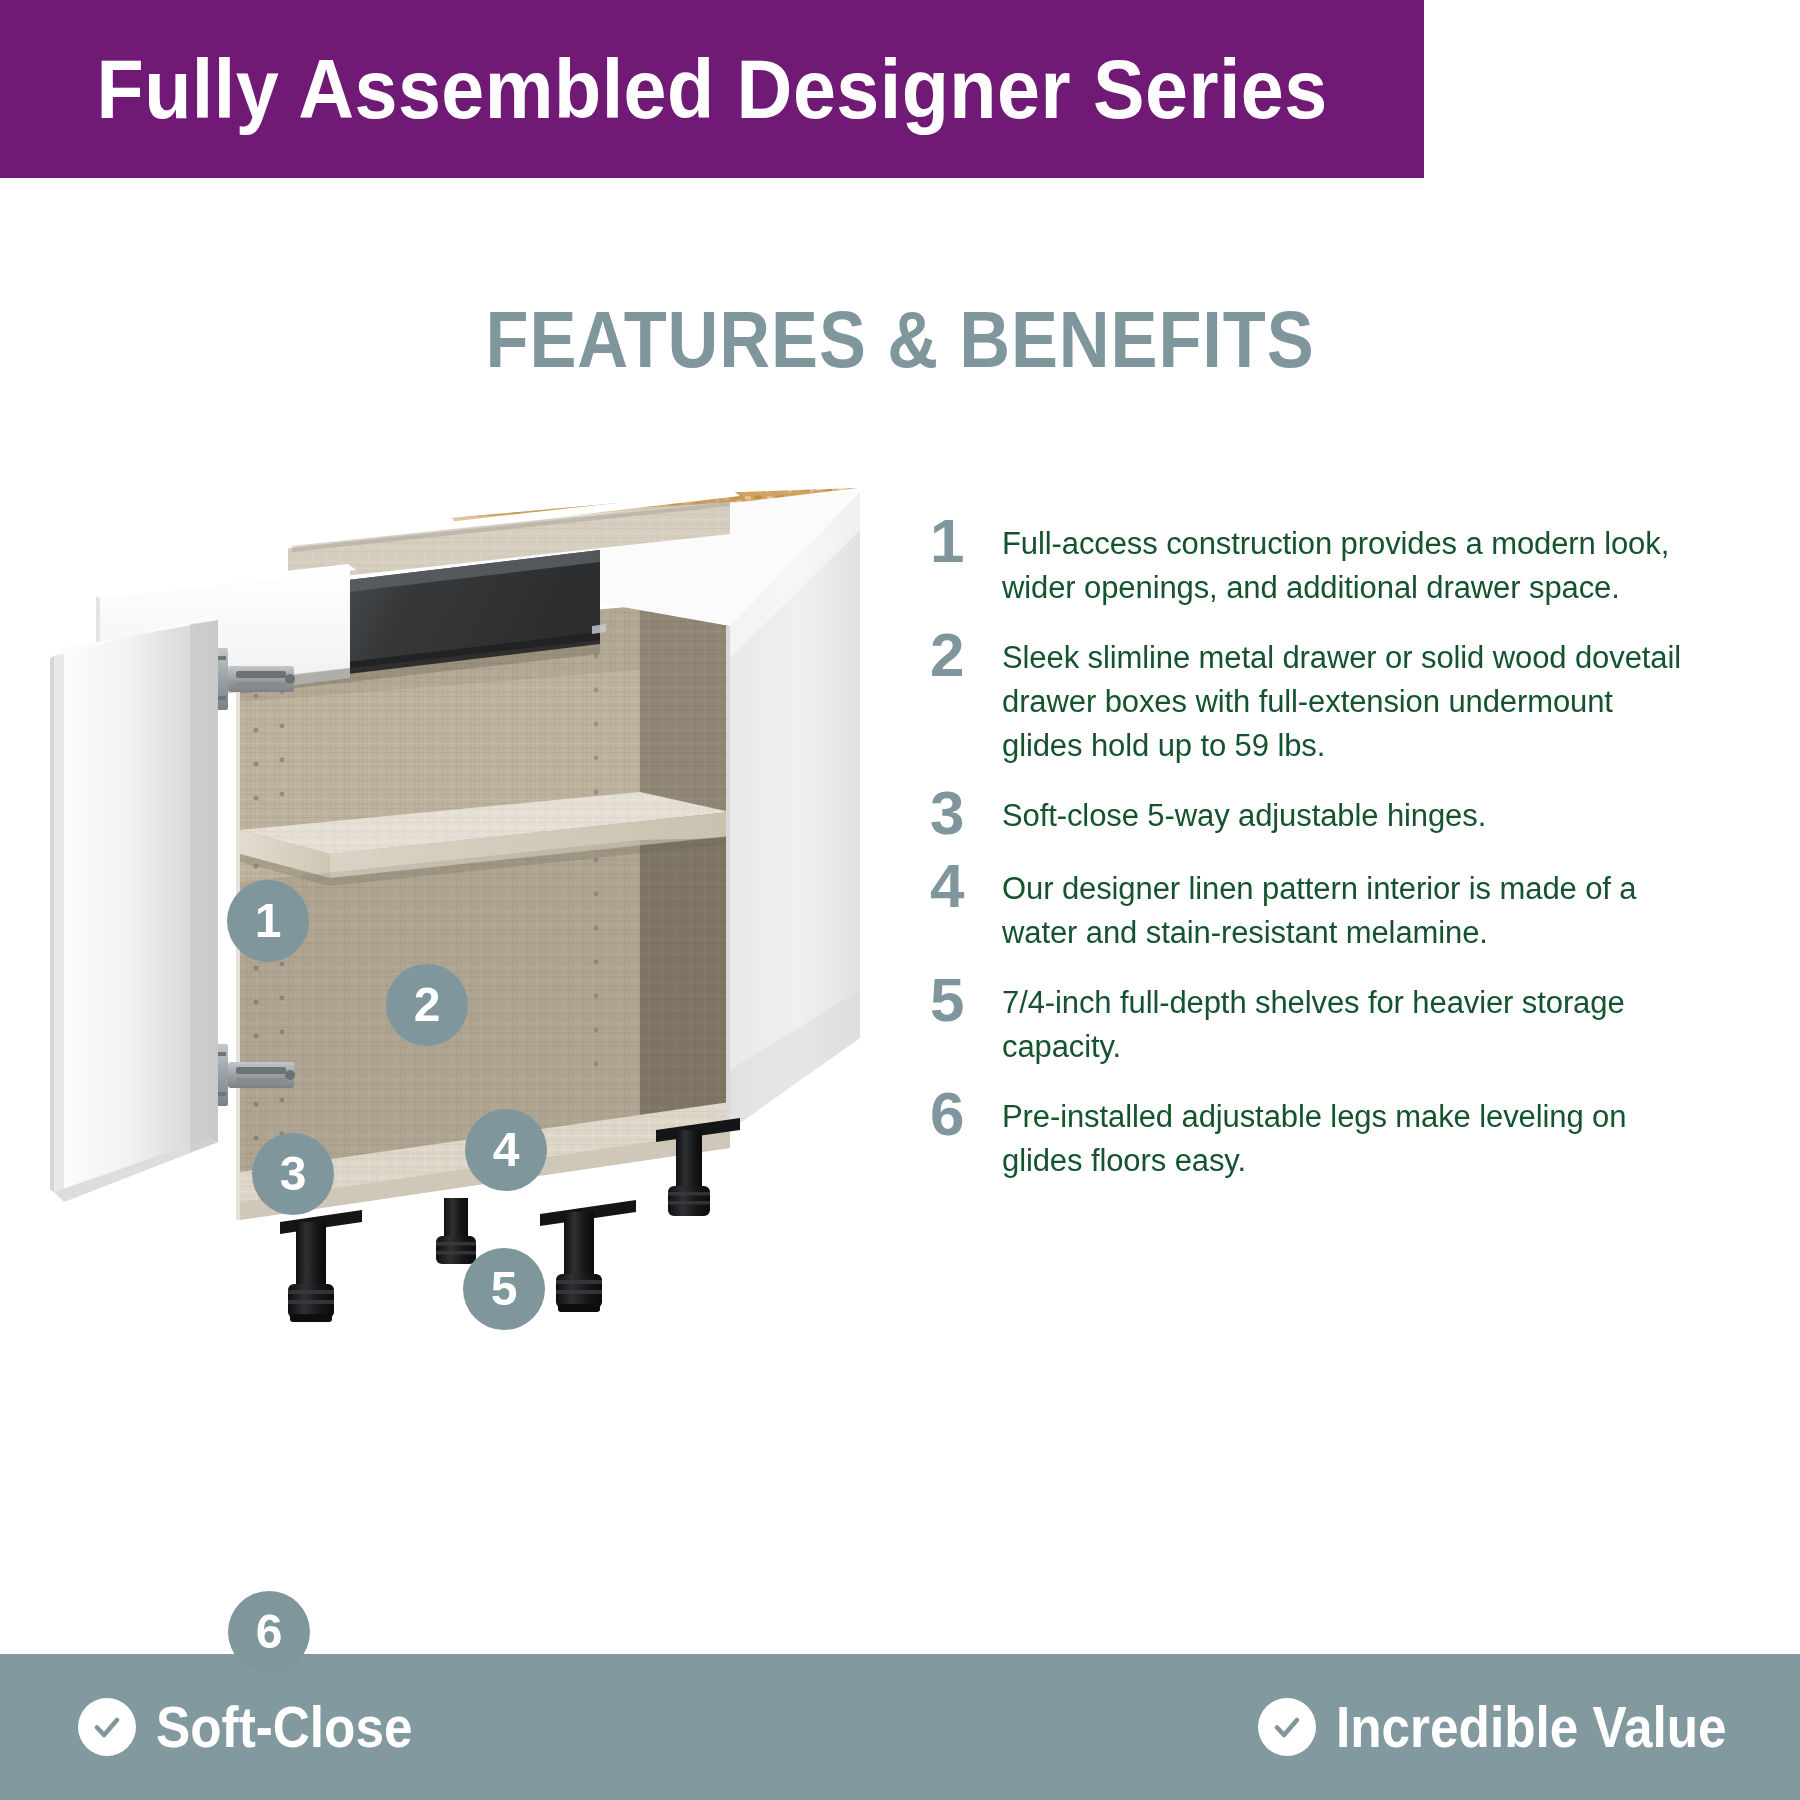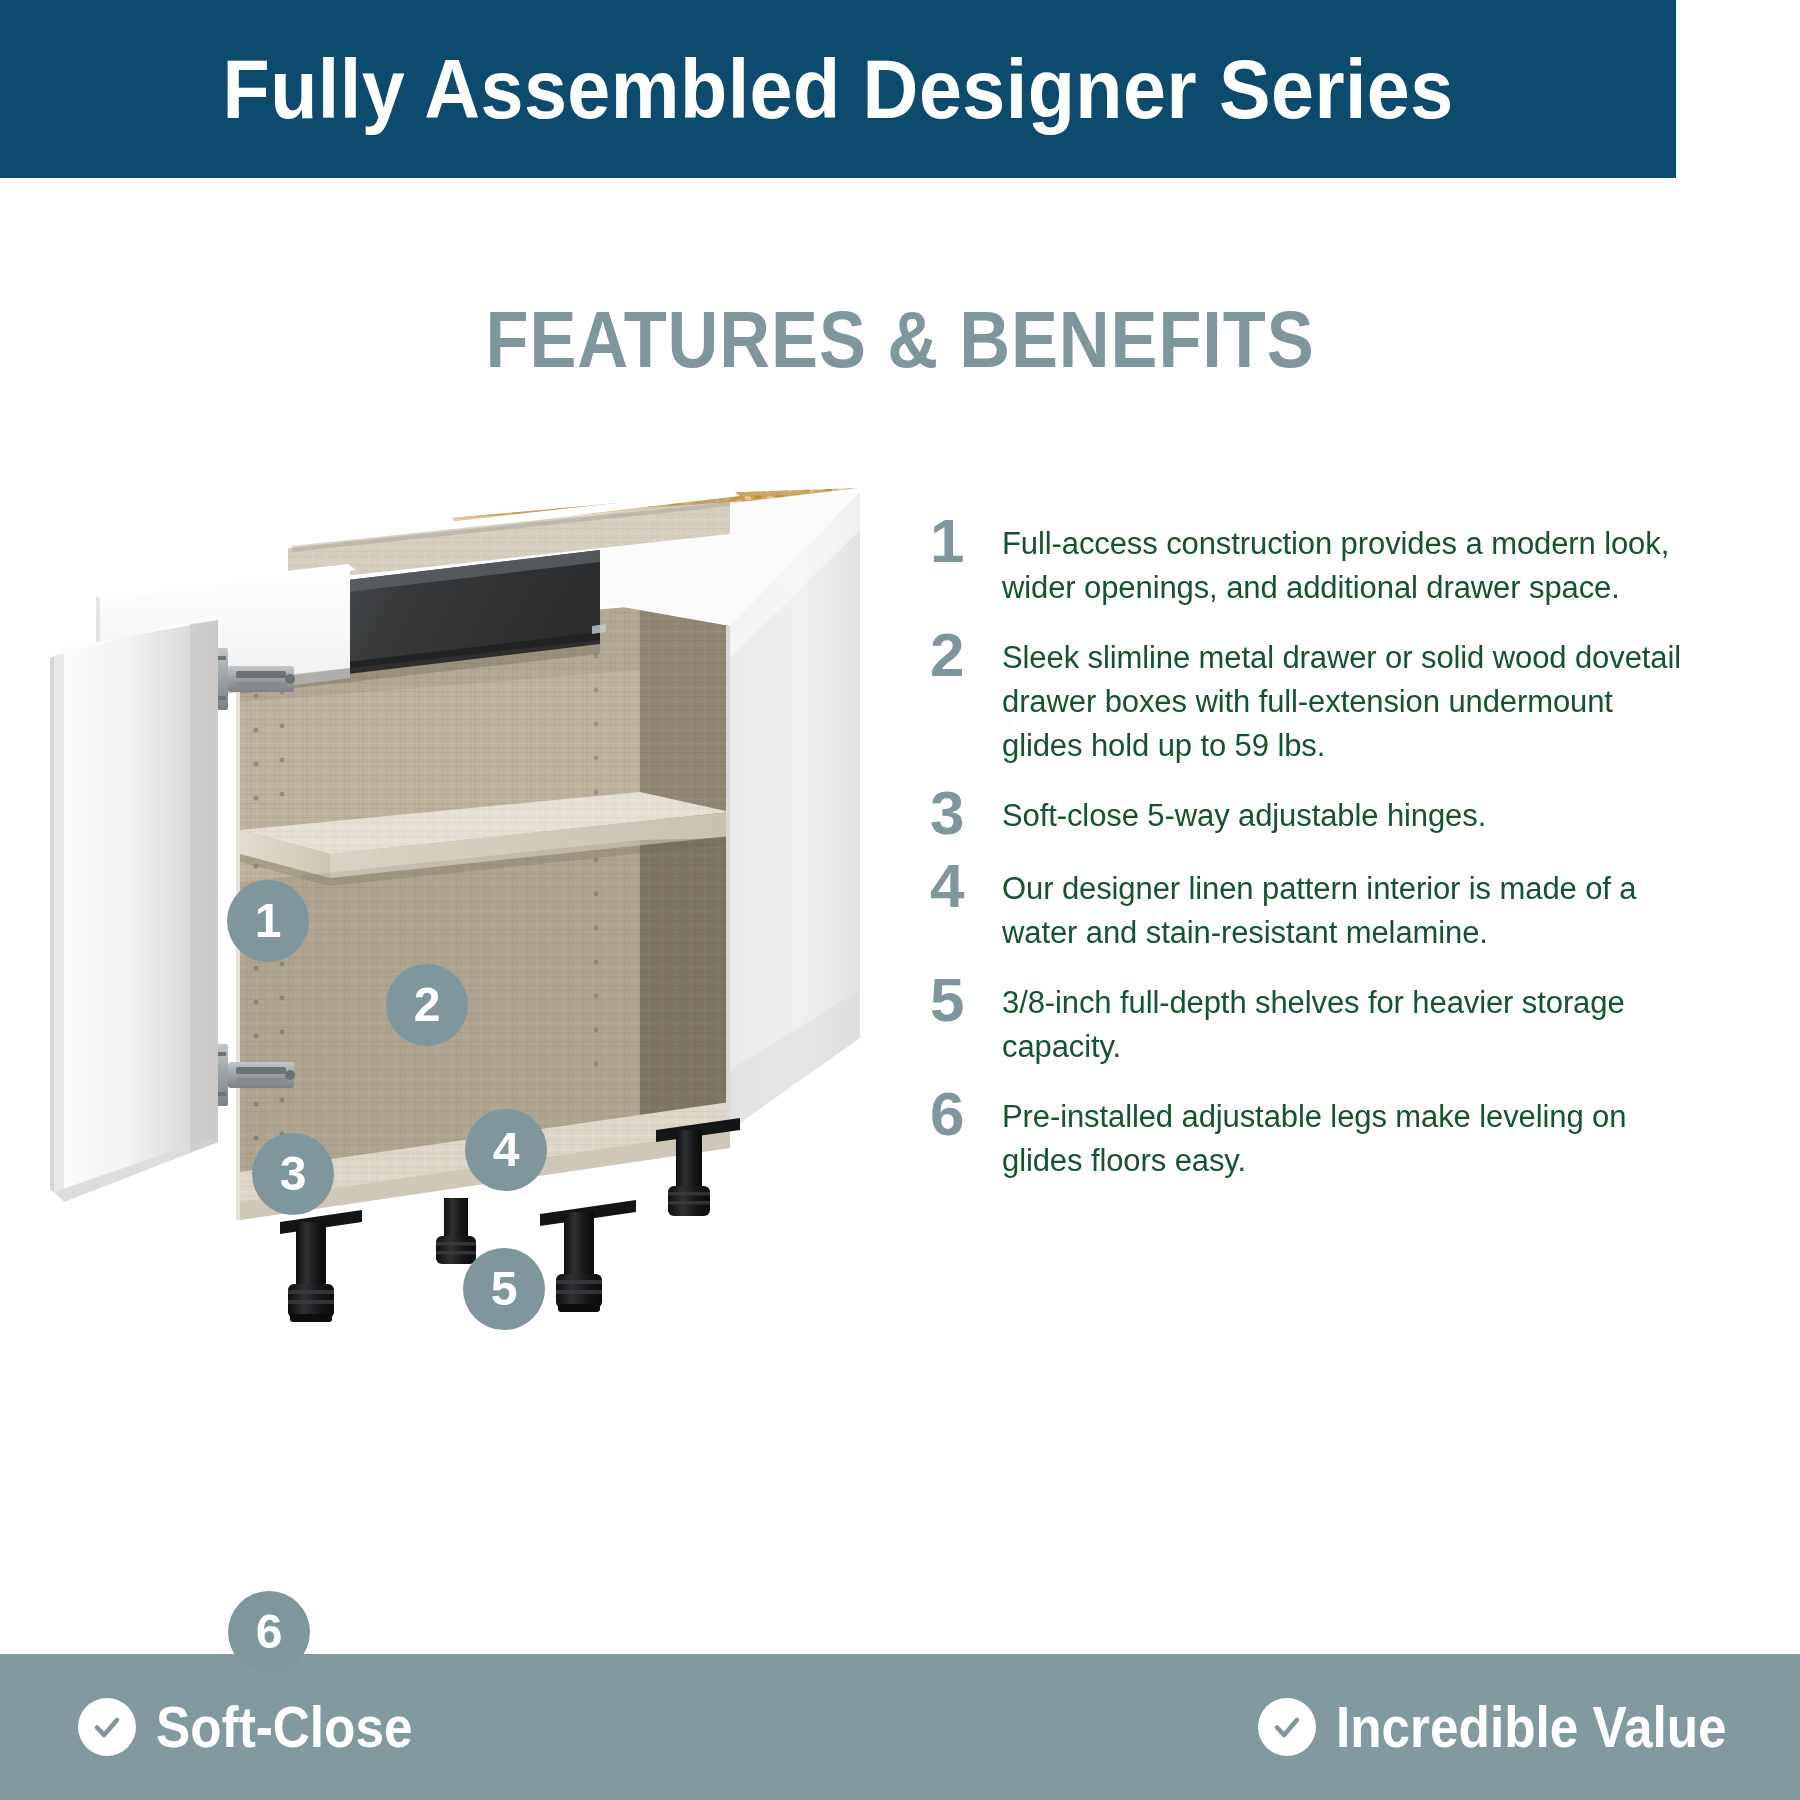--- a/index.html
+++ b/index.html
@@ -21,23 +21,23 @@
     height: 1800px;
     background: #ffffff;
     overflow: hidden;
   }
 
   
   .header-bar {
     position: absolute;
     left: 0;
     top: 0;
-    width: 1676px;
+    width: 1424px;
     height: 178px;
-    background: #0c4a6e;
+    background: #701a75;
     display: flex;
     align-items: center;
     justify-content: center;
   }
   .header-title {
     color: #ffffff;
     font-family: "Liberation Sans Narrow", "Liberation Sans", sans-serif;
     font-weight: bold;
     font-size: 84px;
     letter-spacing: 0.5px;
@@ -487,21 +487,21 @@
       <div class="feature-text">Soft-close 5-way adjustable hinges.</div>
     </div>
 
     <div class="feature-row">
       <div class="feature-num">4</div>
       <div class="feature-text">Our designer linen pattern interior is made of a water and stain-resistant melamine.</div>
     </div>
 
     <div class="feature-row">
       <div class="feature-num">5</div>
-      <div class="feature-text">3/8-inch full-depth shelves for heavier storage capacity.</div>
+      <div class="feature-text">7/4-inch full-depth shelves for heavier storage capacity.</div>
     </div>
 
     <div class="feature-row">
       <div class="feature-num">6</div>
       <div class="feature-text">Pre-installed adjustable legs make leveling on glides floors easy.</div>
     </div>
 
   </div>
 
   <div class="footer-bar">

